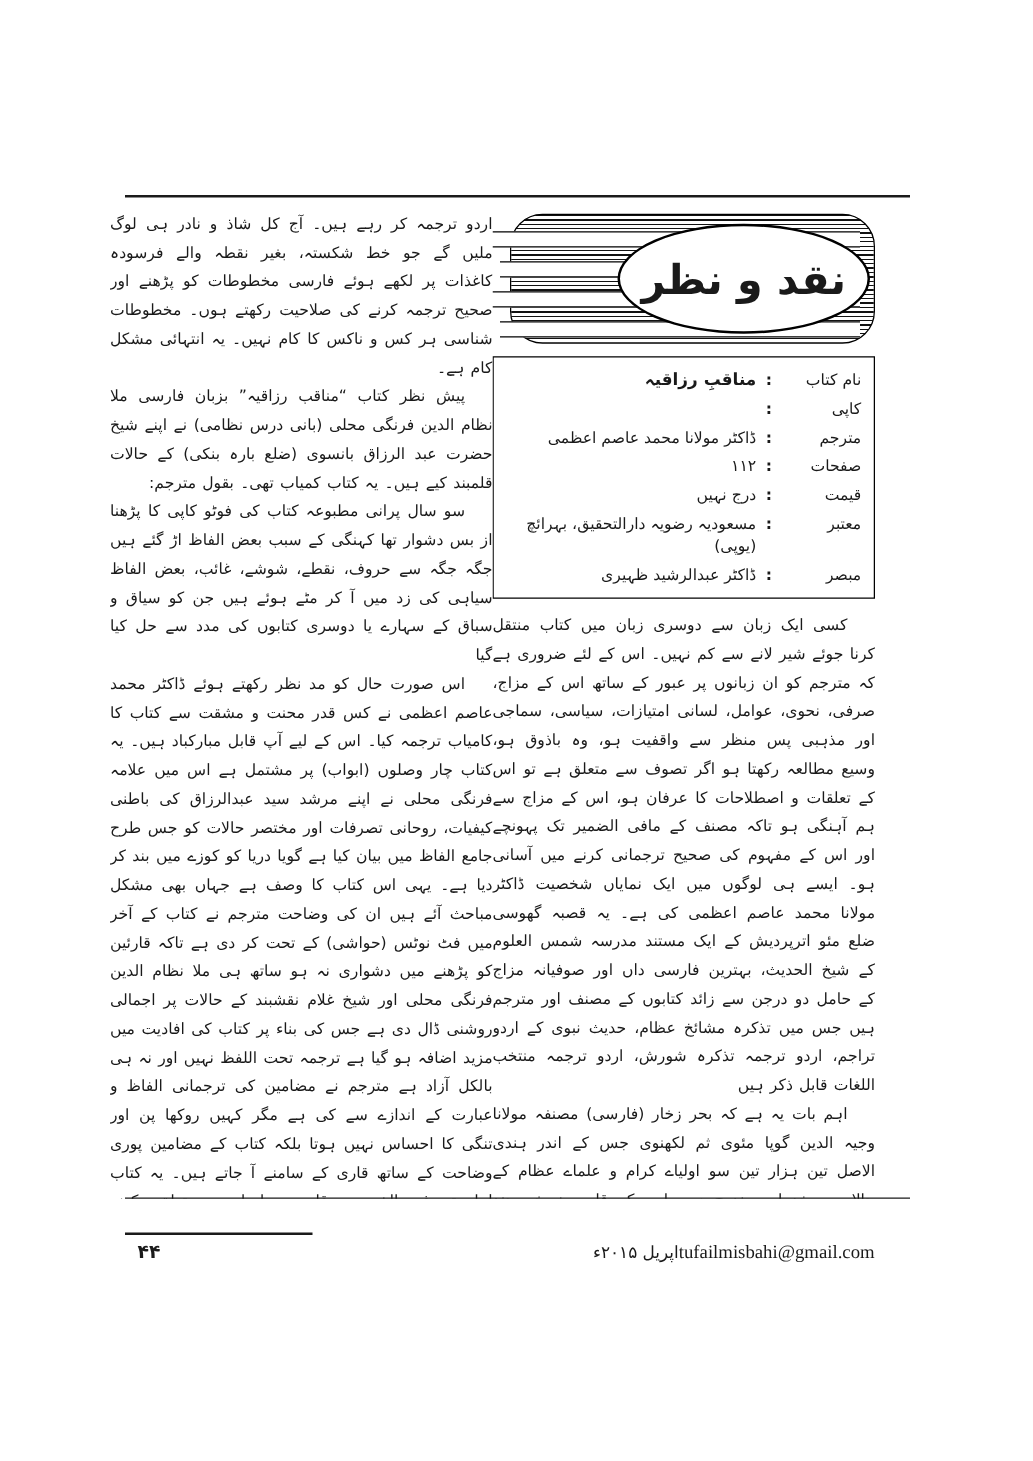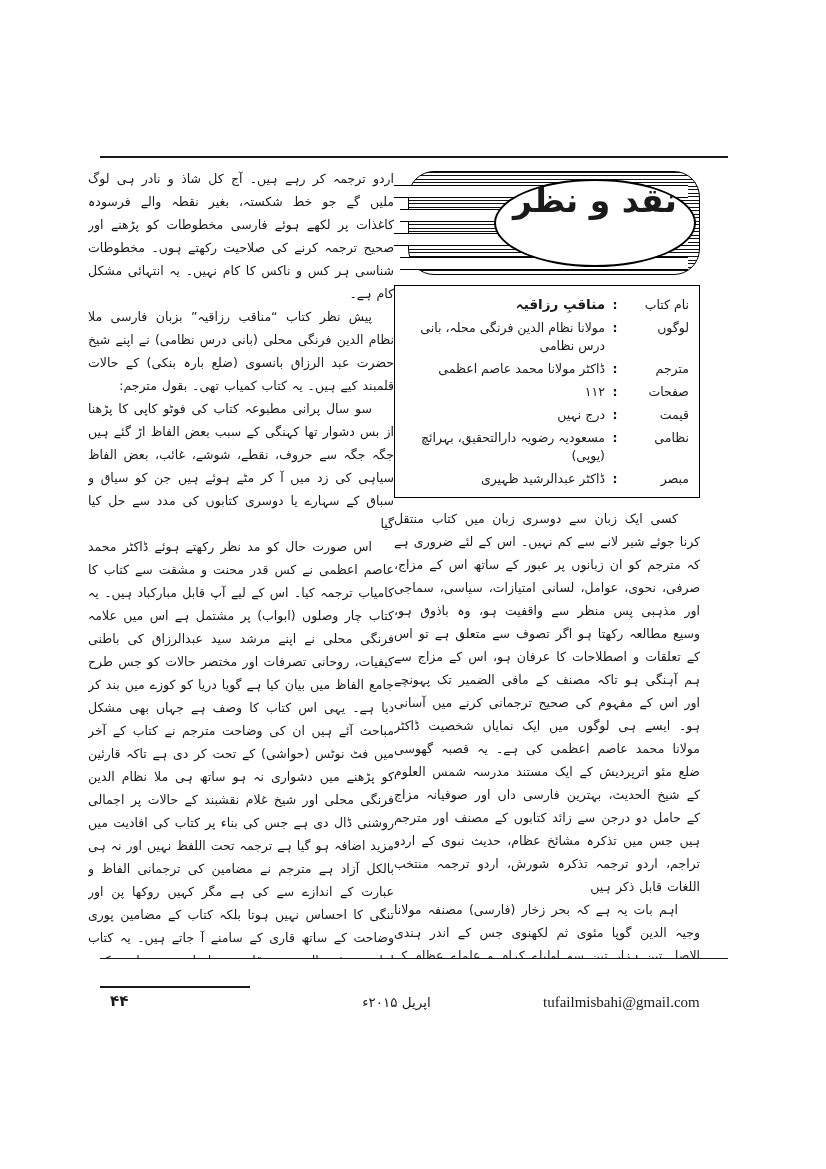--- a/index.html
+++ b/index.html
@@ -36,21 +36,21 @@
     position:absolute; left:0; right:12px; height:11px; background:#fff;
     border-top:1.5px solid #000; border-bottom:1.5px solid #000;
   }
   .mh-band.b1 { top:14px; }
   .mh-band.b2 { top:38px; left:6px; }
   .mh-band.b3 { top:62px; }
   .mh-band.b4 { top:86px; left:6px; }
   .mh-oval {
     position:absolute; left:100px; right:4px; top:8px; bottom:8px;
     background:#fff; border:2px solid #000; border-radius:50%;
-    display:flex; justify-content:center;
+    display:flex; align-items:center; justify-content:center;
   }
   .mh-title { direction:rtl; font-size:33px; font-weight:bold; letter-spacing:1px; }
 
   
   .info-box {
     border:1.5px solid #000; direction:rtl; padding:9px 10px; margin:0 0 9px 0;
     display:flex; flex-direction:column; gap:5px; font-size:12.5px;
   }
   .info-row { display:flex; align-items:baseline; line-height:18px; }
   .info-label { width:64px; flex:none; }
@@ -61,21 +61,21 @@
   
   .footer-rule { position:absolute; left:100px; width:628px; top:958px; border-top:1.5px solid #1a1a1a; }
   .footer {
     position:absolute; left:100px; width:628px; top:986px;
     display:flex; align-items:flex-start;
   }
   .footer-left {
     width:140px; flex:none; border-top:2.5px solid #1a1a1a;
     padding:4px 0 0 10px; font-size:15px; font-weight:bold; direction:rtl; text-align:left;
   }
-  .footer-center { flex:1; text-align:center; direction:rtl; font-size:13.5px; padding-top:8px; }
+  .footer-center { flex:1; text-align:right; direction:rtl; font-size:13.5px; padding-top:8px; }
   .footer-right {
     flex:none; width:185px; text-align:left; padding-top:8px;
     font-family:"Liberation Serif", serif; font-size:15px;
   }
 </style>
 </head>
 <body>
 
 <div class="page">
 
@@ -104,41 +104,40 @@
         </div>
       </div>
 
       <div class="info-box">
         <div class="info-row">
           <span class="info-label">نام کتاب</span>
           <span class="info-colon">:</span>
           <span class="info-value bold">مناقبِ رزاقیہ</span>
         </div>
         <div class="info-row">
-          <span class="info-label">لوگوں</span>
+          <span class="info-label">کاپی</span>
           <span class="info-colon">:</span>
-          <span class="info-value">مولانا نظام الدین فرنگی محلہ، بانی درس نظامی</span>
         </div>
         <div class="info-row">
           <span class="info-label">مترجم</span>
           <span class="info-colon">:</span>
           <span class="info-value">ڈاکٹر مولانا محمد عاصم اعظمی</span>
         </div>
         <div class="info-row">
           <span class="info-label">صفحات</span>
           <span class="info-colon">:</span>
           <span class="info-value">۱۱۲</span>
         </div>
         <div class="info-row">
           <span class="info-label">قیمت</span>
           <span class="info-colon">:</span>
           <span class="info-value">درج نہیں</span>
         </div>
         <div class="info-row">
-          <span class="info-label">نظامی</span>
+          <span class="info-label">معتبر</span>
           <span class="info-colon">:</span>
           <span class="info-value">مسعودیہ رضویہ دارالتحقیق، بہرائچ (یوپی)</span>
         </div>
         <div class="info-row">
           <span class="info-label">مبصر</span>
           <span class="info-colon">:</span>
           <span class="info-value">ڈاکٹر عبدالرشید ظہیری</span>
         </div>
       </div>
 

